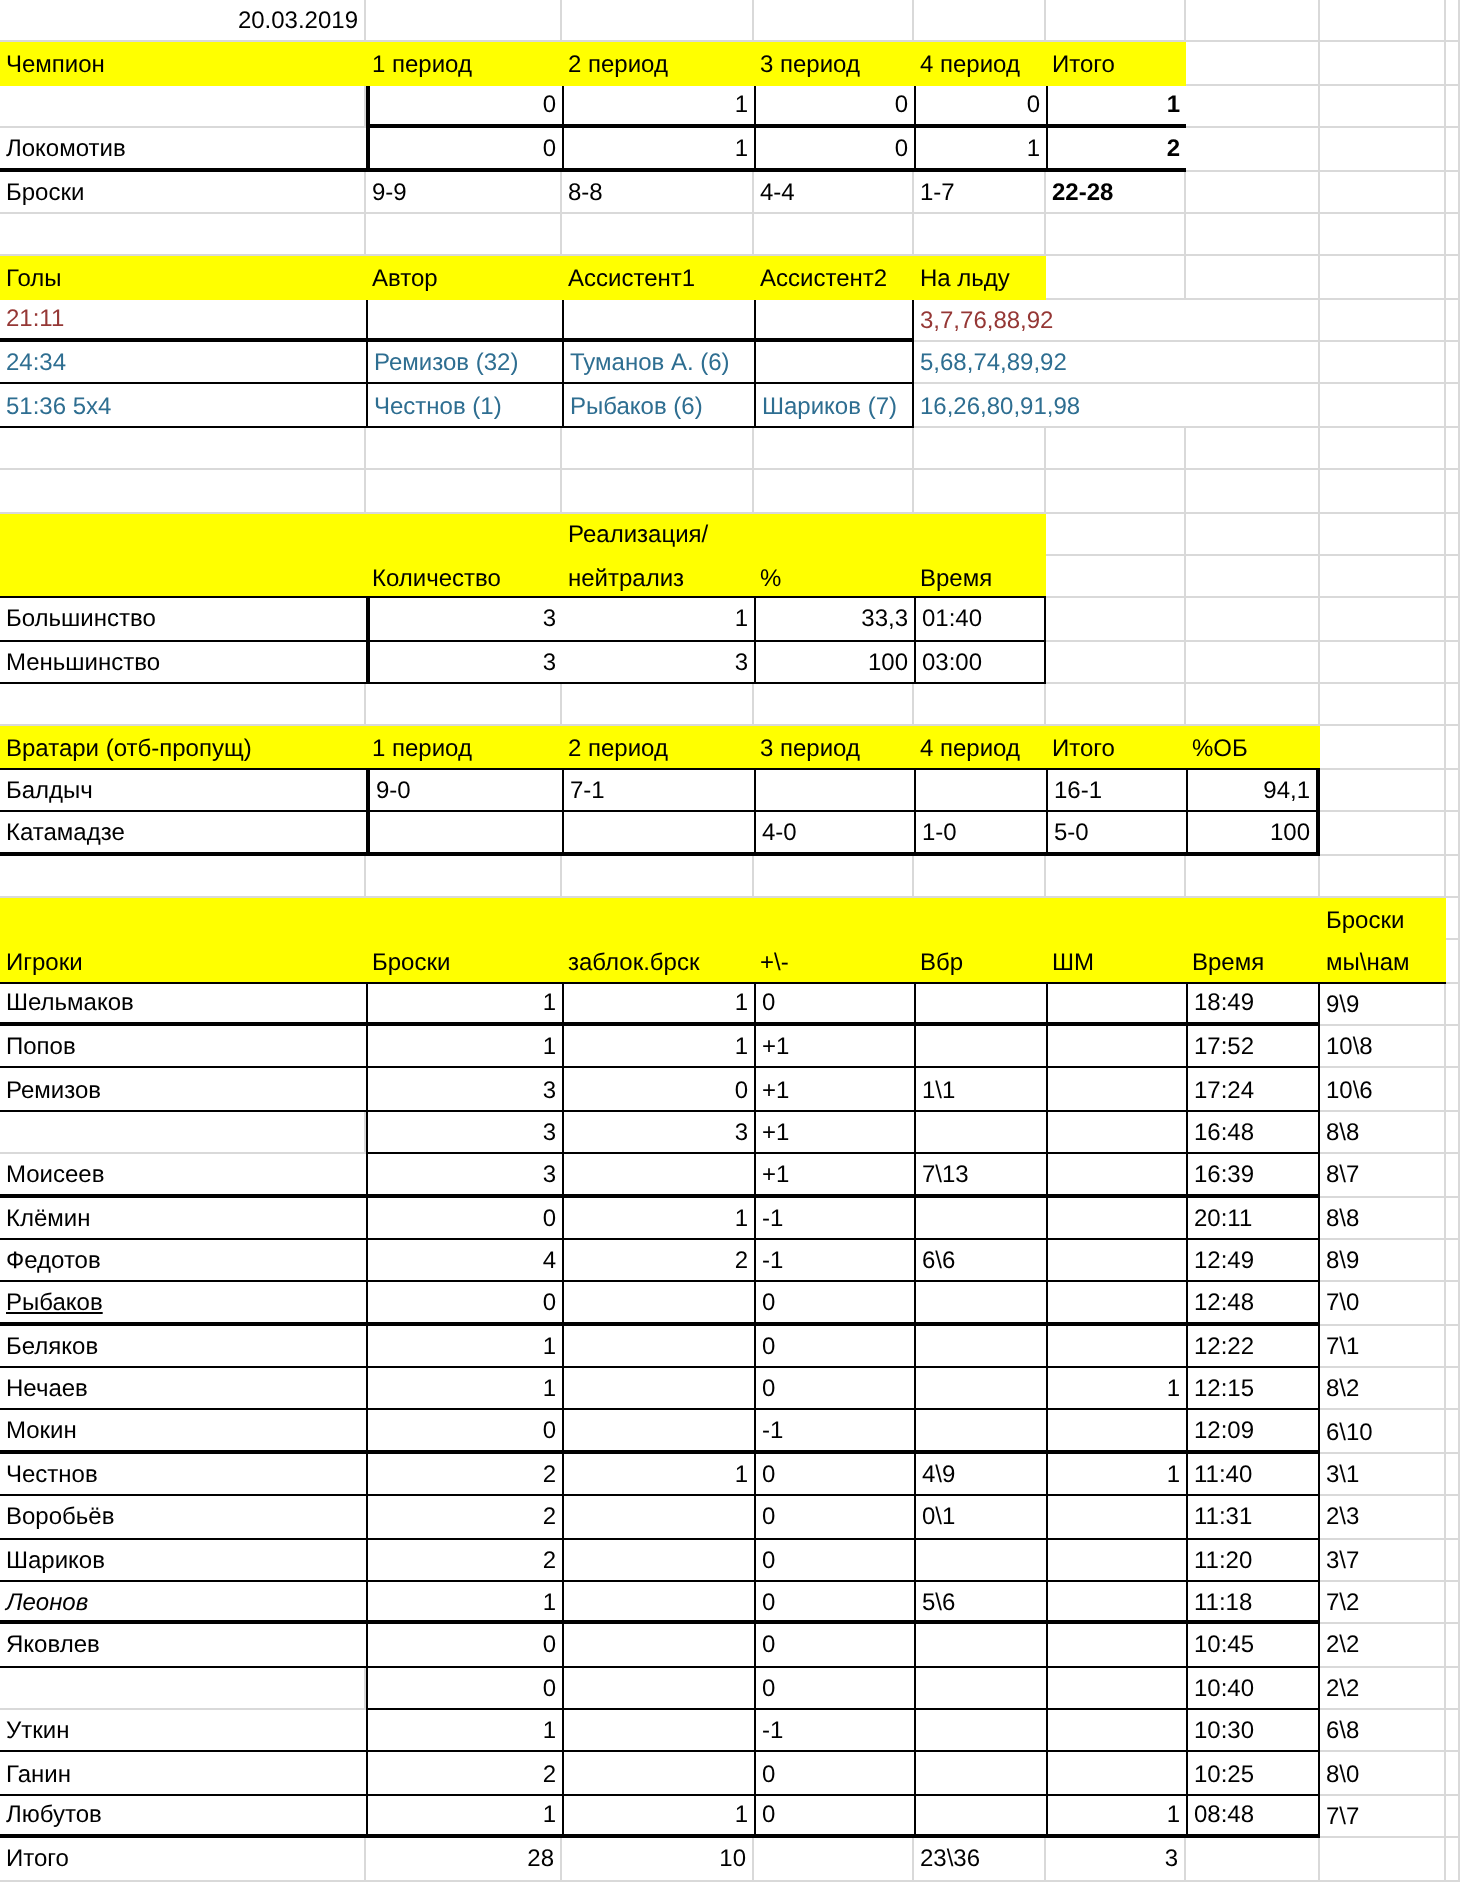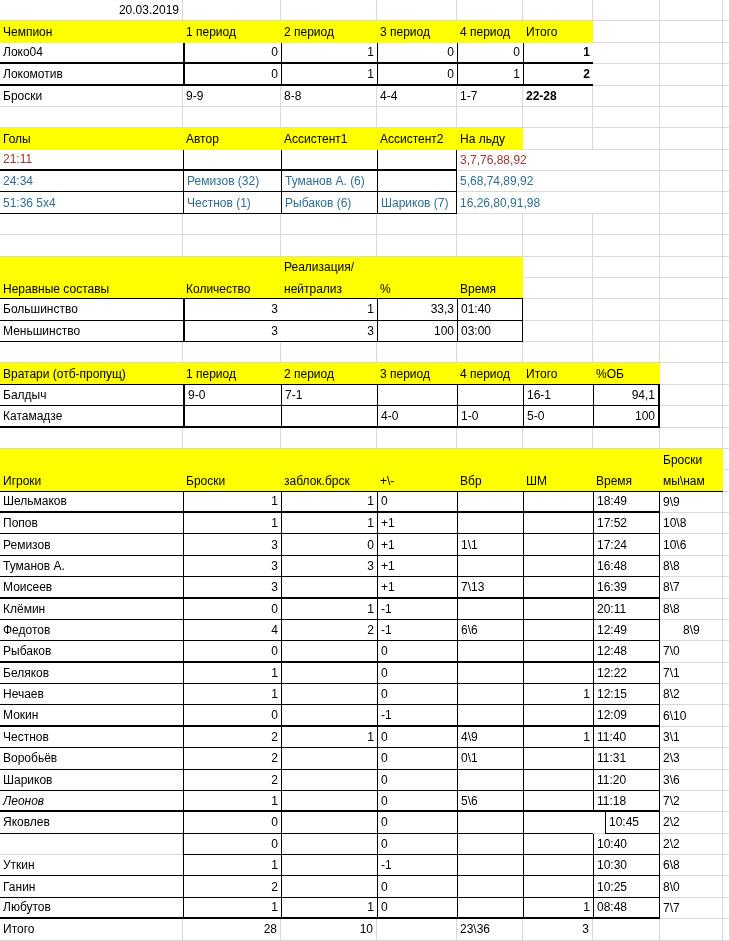--- a/index.html
+++ b/index.html
@@ -434,21 +434,20 @@
     <div class="cell g" style="grid-area: 44 / 8;"></div>
     <div class="cell g" style="grid-area: 44 / 9;"></div>
     <div class="cell g2 right" style="grid-area: 1 / 1;">20.03.2019</div>
     <div class="cell yellow" style="grid-area: 2 / 1 / auto / span 6;"></div>
     <div class="cell lab" style="grid-area: 2 / 1;">Чемпион</div>
     <div class="cell lab" style="grid-area: 2 / 2;">1 период</div>
     <div class="cell lab" style="grid-area: 2 / 3;">2 период</div>
     <div class="cell lab" style="grid-area: 2 / 4;">3 период</div>
     <div class="cell lab" style="grid-area: 2 / 5;">4 период</div>
     <div class="cell lab" style="grid-area: 2 / 6;">Итого</div>
-    <div class="cell bb2" style="grid-area: 3 / 1;">Локо04</div>
     <div class="cell bl2 bb2 right" style="grid-area: 3 / 2;">0</div>
     <div class="cell bl bb2 right" style="grid-area: 3 / 3;">1</div>
     <div class="cell bl bb2 right" style="grid-area: 3 / 4;">0</div>
     <div class="cell bl bb2 right" style="grid-area: 3 / 5;">0</div>
     <div class="cell bl bb2 right bold" style="grid-area: 3 / 6;">1</div>
     <div class="cell bb2" style="grid-area: 4 / 1;">Локомотив</div>
     <div class="cell bl2 bb2 right" style="grid-area: 4 / 2;">0</div>
     <div class="cell bl bb2 right" style="grid-area: 4 / 3;">1</div>
     <div class="cell bl bb2 right" style="grid-area: 4 / 4;">0</div>
     <div class="cell bl bb2 right" style="grid-area: 4 / 5;">1</div>
@@ -474,21 +473,20 @@
     <div class="cell bl bb" style="grid-area: 9 / 2; color: rgb(46, 110, 145);">Ремизов (32)</div>
     <div class="cell bl bb" style="grid-area: 9 / 3; color: rgb(46, 110, 145);">Туманов А. (6)</div>
     <div class="cell bl bb br" style="grid-area: 9 / 4; color: rgb(46, 110, 145);"></div>
     <div class="cell g2" style="grid-area: 9 / 5 / auto / span 3; color: rgb(46, 110, 145);">5,68,74,89,92</div>
     <div class="cell bb" style="grid-area: 10 / 1; color: rgb(46, 110, 145);">51:36 5x4</div>
     <div class="cell bl bb" style="grid-area: 10 / 2; color: rgb(46, 110, 145);">Честнов (1)</div>
     <div class="cell bl bb" style="grid-area: 10 / 3; color: rgb(46, 110, 145);">Рыбаков (6)</div>
     <div class="cell bl bb br" style="grid-area: 10 / 4; color: rgb(46, 110, 145);">Шариков (7)</div>
     <div class="cell g2" style="grid-area: 10 / 5 / auto / span 3; color: rgb(46, 110, 145);">16,26,80,91,98</div>
     <div class="cell yellow bb" style="grid-area: 13 / 1 / span 2 / span 5;"></div>
-    <div class="cell lab" style="grid-area: 14 / 1;">Неравные составы</div>
     <div class="cell lab" style="grid-area: 14 / 2;">Количество</div>
     <div class="cell lab" style="grid-area: 13 / 3;">Реализация/</div>
     <div class="cell lab" style="grid-area: 14 / 3;">нейтрализ</div>
     <div class="cell lab" style="grid-area: 14 / 4;">%</div>
     <div class="cell lab" style="grid-area: 14 / 5;">Время</div>
     <div class="cell bb" style="grid-area: 15 / 1;">Большинство</div>
     <div class="cell bl2 bb right" style="grid-area: 15 / 2;">3</div>
     <div class="cell bb right" style="grid-area: 15 / 3;">1</div>
     <div class="cell bl bb right" style="grid-area: 15 / 4;">33,3</div>
     <div class="cell bl bb br" style="grid-area: 15 / 5;">01:40</div>
@@ -546,21 +544,20 @@
     <div class="cell bl bb br" style="grid-area: 25 / 7;">17:52</div>
     <div class="cell g2" style="grid-area: 25 / 8;">10\8</div>
     <div class="cell bb" style="grid-area: 26 / 1;">Ремизов</div>
     <div class="cell bl bb right" style="grid-area: 26 / 2;">3</div>
     <div class="cell bl bb right" style="grid-area: 26 / 3;">0</div>
     <div class="cell bl bb" style="grid-area: 26 / 4;">+1</div>
     <div class="cell bl bb" style="grid-area: 26 / 5;">1\1</div>
     <div class="cell bl bb right" style="grid-area: 26 / 6;"></div>
     <div class="cell bl bb br" style="grid-area: 26 / 7;">17:24</div>
     <div class="cell g2" style="grid-area: 26 / 8;">10\6</div>
-    <div class="cell bb" style="grid-area: 27 / 1;">Туманов А.</div>
     <div class="cell bl bb right" style="grid-area: 27 / 2;">3</div>
     <div class="cell bl bb right" style="grid-area: 27 / 3;">3</div>
     <div class="cell bl bb" style="grid-area: 27 / 4;">+1</div>
     <div class="cell bl bb" style="grid-area: 27 / 5;"></div>
     <div class="cell bl bb right" style="grid-area: 27 / 6;"></div>
     <div class="cell bl bb br" style="grid-area: 27 / 7;">16:48</div>
     <div class="cell g2" style="grid-area: 27 / 8;">8\8</div>
     <div class="cell bb2" style="grid-area: 28 / 1;">Моисеев</div>
     <div class="cell bl bb2 right" style="grid-area: 28 / 2;">3</div>
     <div class="cell bl bb2 right" style="grid-area: 28 / 3;"></div>
@@ -577,22 +574,22 @@
     <div class="cell bl bb right" style="grid-area: 29 / 6;"></div>
     <div class="cell bl bb br" style="grid-area: 29 / 7;">20:11</div>
     <div class="cell g2" style="grid-area: 29 / 8;">8\8</div>
     <div class="cell bb" style="grid-area: 30 / 1;">Федотов</div>
     <div class="cell bl bb right" style="grid-area: 30 / 2;">4</div>
     <div class="cell bl bb right" style="grid-area: 30 / 3;">2</div>
     <div class="cell bl bb" style="grid-area: 30 / 4;">-1</div>
     <div class="cell bl bb" style="grid-area: 30 / 5;">6\6</div>
     <div class="cell bl bb right" style="grid-area: 30 / 6;"></div>
     <div class="cell bl bb br" style="grid-area: 30 / 7;">12:49</div>
-    <div class="cell g2" style="grid-area: 30 / 8; margin-left: 20px;">8\9</div>
-    <div class="cell bb2" style="grid-area: 31 / 1;">Рыбаков</div>
+    <div class="cell g2" style="grid-area: 30 / 8;">8\9</div>
+    <div class="cell bb2" style="grid-area: 31 / 1; text-decoration: underline;">Рыбаков</div>
     <div class="cell bl bb2 right" style="grid-area: 31 / 2;">0</div>
     <div class="cell bl bb2 right" style="grid-area: 31 / 3;"></div>
     <div class="cell bl bb2" style="grid-area: 31 / 4;">0</div>
     <div class="cell bl bb2" style="grid-area: 31 / 5;"></div>
     <div class="cell bl bb2 right" style="grid-area: 31 / 6;"></div>
     <div class="cell bl bb2 br" style="grid-area: 31 / 7;">12:48</div>
     <div class="cell g2" style="grid-area: 31 / 8;">7\0</div>
     <div class="cell bb" style="grid-area: 32 / 1;">Беляков</div>
     <div class="cell bl bb right" style="grid-area: 32 / 2;">1</div>
     <div class="cell bl bb right" style="grid-area: 32 / 3;"></div>
@@ -633,36 +630,36 @@
     <div class="cell bl bb right" style="grid-area: 36 / 6;"></div>
     <div class="cell bl bb br" style="grid-area: 36 / 7;">11:31</div>
     <div class="cell g2" style="grid-area: 36 / 8;">2\3</div>
     <div class="cell bb" style="grid-area: 37 / 1;">Шариков</div>
     <div class="cell bl bb right" style="grid-area: 37 / 2;">2</div>
     <div class="cell bl bb right" style="grid-area: 37 / 3;"></div>
     <div class="cell bl bb" style="grid-area: 37 / 4;">0</div>
     <div class="cell bl bb" style="grid-area: 37 / 5;"></div>
     <div class="cell bl bb right" style="grid-area: 37 / 6;"></div>
     <div class="cell bl bb br" style="grid-area: 37 / 7;">11:20</div>
-    <div class="cell g2" style="grid-area: 37 / 8;">3\6</div>
+    <div class="cell g2" style="grid-area: 37 / 8;">3\7</div>
     <div class="cell bb2" style="grid-area: 38 / 1; font-style: italic;">Леонов</div>
     <div class="cell bl bb2 right" style="grid-area: 38 / 2;">1</div>
     <div class="cell bl bb2 right" style="grid-area: 38 / 3;"></div>
     <div class="cell bl bb2" style="grid-area: 38 / 4;">0</div>
     <div class="cell bl bb2" style="grid-area: 38 / 5;">5\6</div>
     <div class="cell bl bb2 right" style="grid-area: 38 / 6;"></div>
     <div class="cell bl bb2 br" style="grid-area: 38 / 7;">11:18</div>
     <div class="cell g2" style="grid-area: 38 / 8;">7\2</div>
     <div class="cell bb" style="grid-area: 39 / 1;">Яковлев</div>
     <div class="cell bl bb right" style="grid-area: 39 / 2;">0</div>
     <div class="cell bl bb right" style="grid-area: 39 / 3;"></div>
     <div class="cell bl bb" style="grid-area: 39 / 4;">0</div>
     <div class="cell bl bb" style="grid-area: 39 / 5;"></div>
     <div class="cell bl bb right" style="grid-area: 39 / 6;"></div>
-    <div class="cell bl bb br" style="grid-area: 39 / 7; margin-left: 12px;">10:45</div>
+    <div class="cell bl bb br" style="grid-area: 39 / 7;">10:45</div>
     <div class="cell g2" style="grid-area: 39 / 8;">2\2</div>
     <div class="cell bl bb right" style="grid-area: 40 / 2;">0</div>
     <div class="cell bl bb right" style="grid-area: 40 / 3;"></div>
     <div class="cell bl bb" style="grid-area: 40 / 4;">0</div>
     <div class="cell bl bb" style="grid-area: 40 / 5;"></div>
     <div class="cell bl bb right" style="grid-area: 40 / 6;"></div>
     <div class="cell bl bb br" style="grid-area: 40 / 7;">10:40</div>
     <div class="cell g2" style="grid-area: 40 / 8;">2\2</div>
     <div class="cell bb" style="grid-area: 41 / 1;">Уткин</div>
     <div class="cell bl bb right" style="grid-area: 41 / 2;">1</div>

